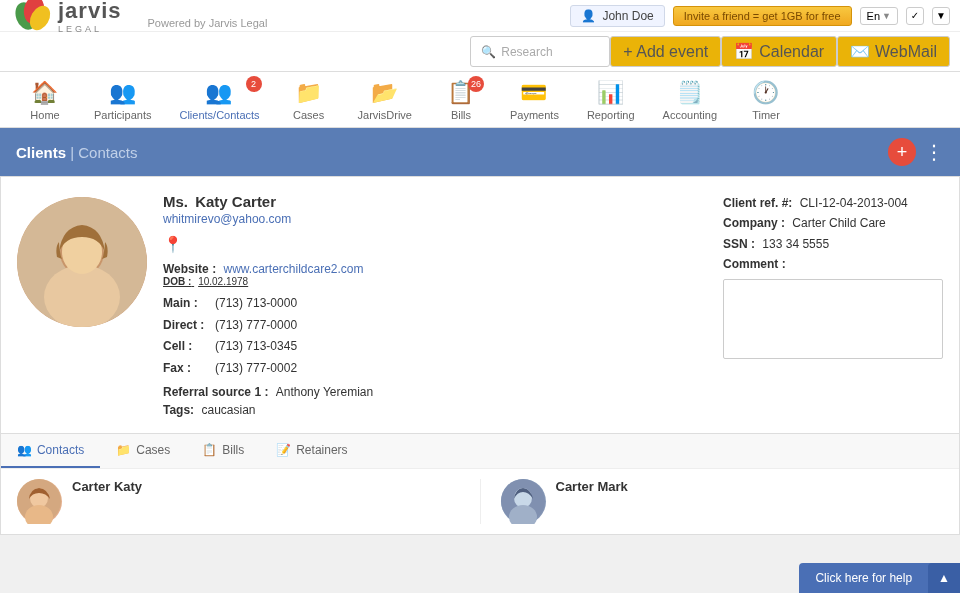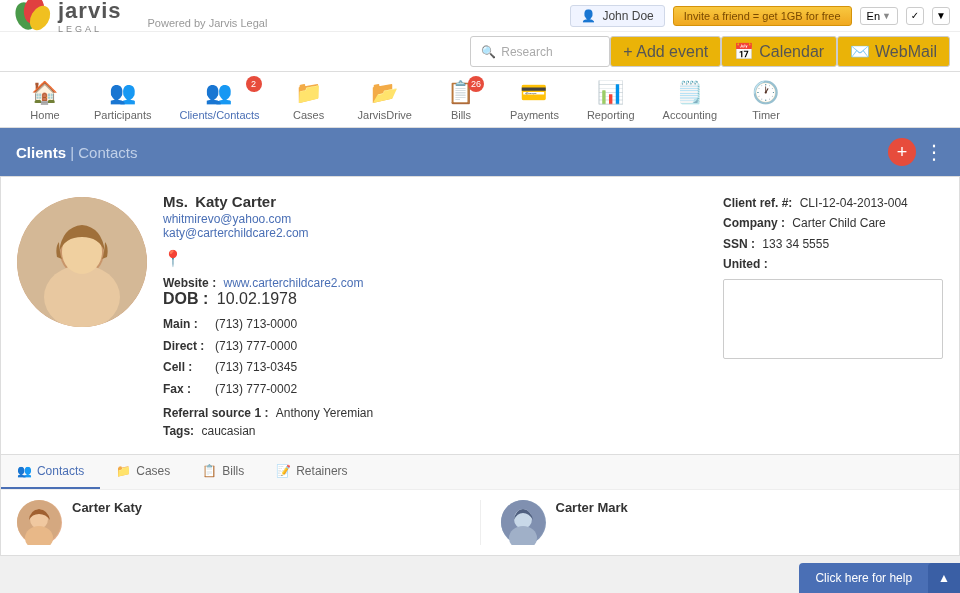--- a/index.html
+++ b/index.html
@@ -184,30 +184,29 @@
       </div>
     </div>
 
     <div class="profile-details">
       <div style="font-size:15px; font-weight:bold; color:#333;">
         <span>Ms.</span>
         <span style="margin-left:3px;">Katy Carter</span>
       </div>
       <div style="margin-top:2px;">
         <div style="color:#4a6fb5; font-size:12px;">whitmirevo@yahoo.com</div>
-        <div style="color:#4a6fb5; font-size:12px;">katy@carterchildcare2.com</div>
       </div>
       <div style="display:flex; gap:6px; margin-top:8px; align-items:flex-start;">
         <span style="color:#e74c3c; font-size:16px; margin-top:1px;">📍</span>
       </div>
       <div style="margin-top:8px; font-size:12px; color:#333;">
         <span class="label" style="font-weight:bold;">Website :</span>
         <span style="color:#4a6fb5; margin-left:4px;">www.carterchildcare2.com</span>
       </div>
-      <div style="font-size:16px; color:#333;">
+      <div style="font-size:10px; color:#333;text-decoration:underline;">
         <span class="label" style="font-weight:bold;">DOB :</span>
         <span style="margin-left:4px;">10.02.1978</span>
       </div>
       <div style="margin-top:6px; display:grid; grid-template-columns: 52px 1fr; font-size:12px; color:#333; line-height:1.8;">
         <span style="font-weight:bold;">Main :</span>
         <span>(713) 713-0000</span>
         <span style="font-weight:bold;">Direct :</span>
         <span>(713) 777-0000</span>
         <span style="font-weight:bold;">Cell :</span>
         <span>(713) 713-0345</span>
@@ -232,21 +231,21 @@
         </div>
         <div>
           <span style="font-weight:bold;">Company :</span>
           <span style="margin-left:4px;">Carter Child Care</span>
         </div>
         <div>
           <span style="font-weight:bold;">SSN :</span>
           <span style="margin-left:4px;">133 34 5555</span>
         </div>
         <div>
-          <span style="font-weight:bold;">United :</span>
+          <span style="font-weight:bold;">Comment :</span>
         </div>
       </div>
       <textarea class="comment-box" style="margin-top: 4px; resize: none; font-size: 12px; padding: 4px;"></textarea>
     </div>
   </div>
 
   <div class="tabs">
     <div class="tab active">
       <span>👥</span>
       <span>Contacts</span>

